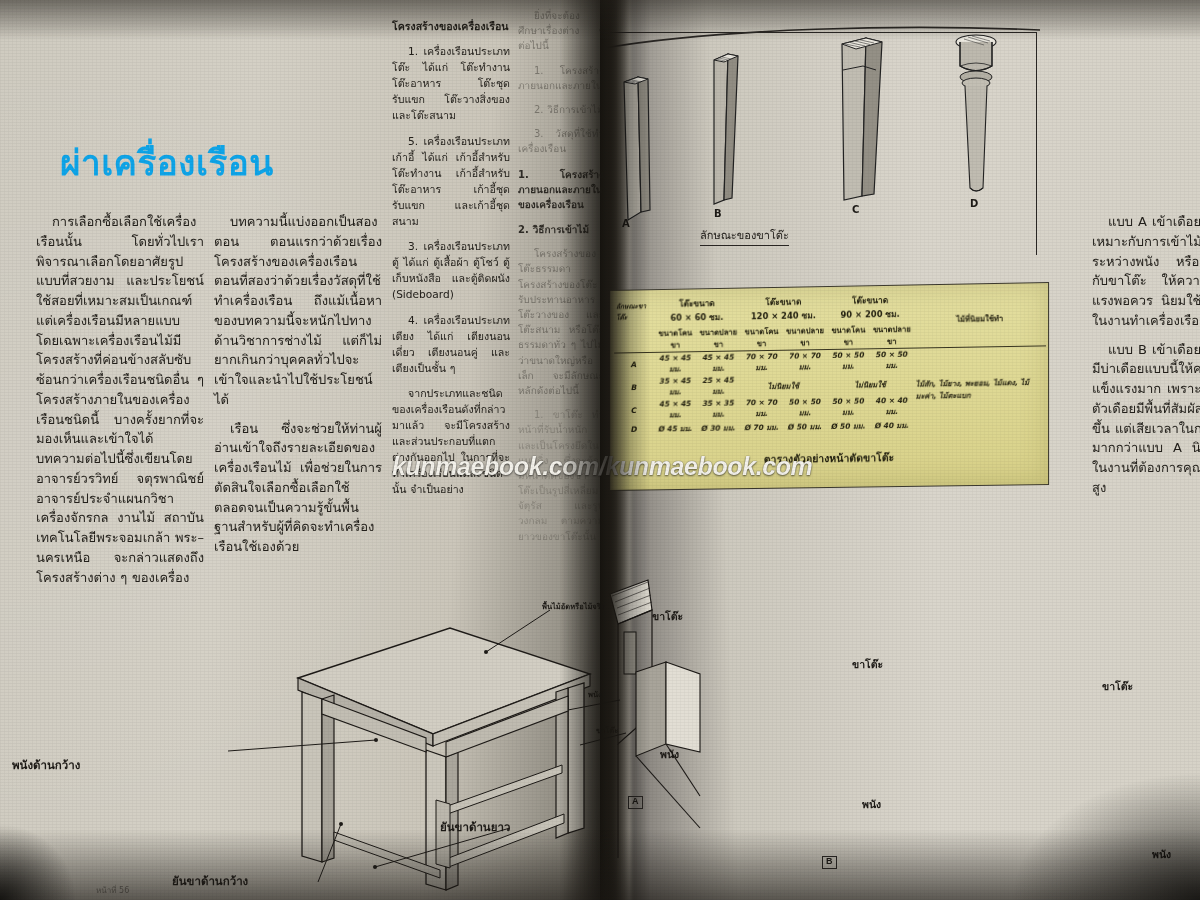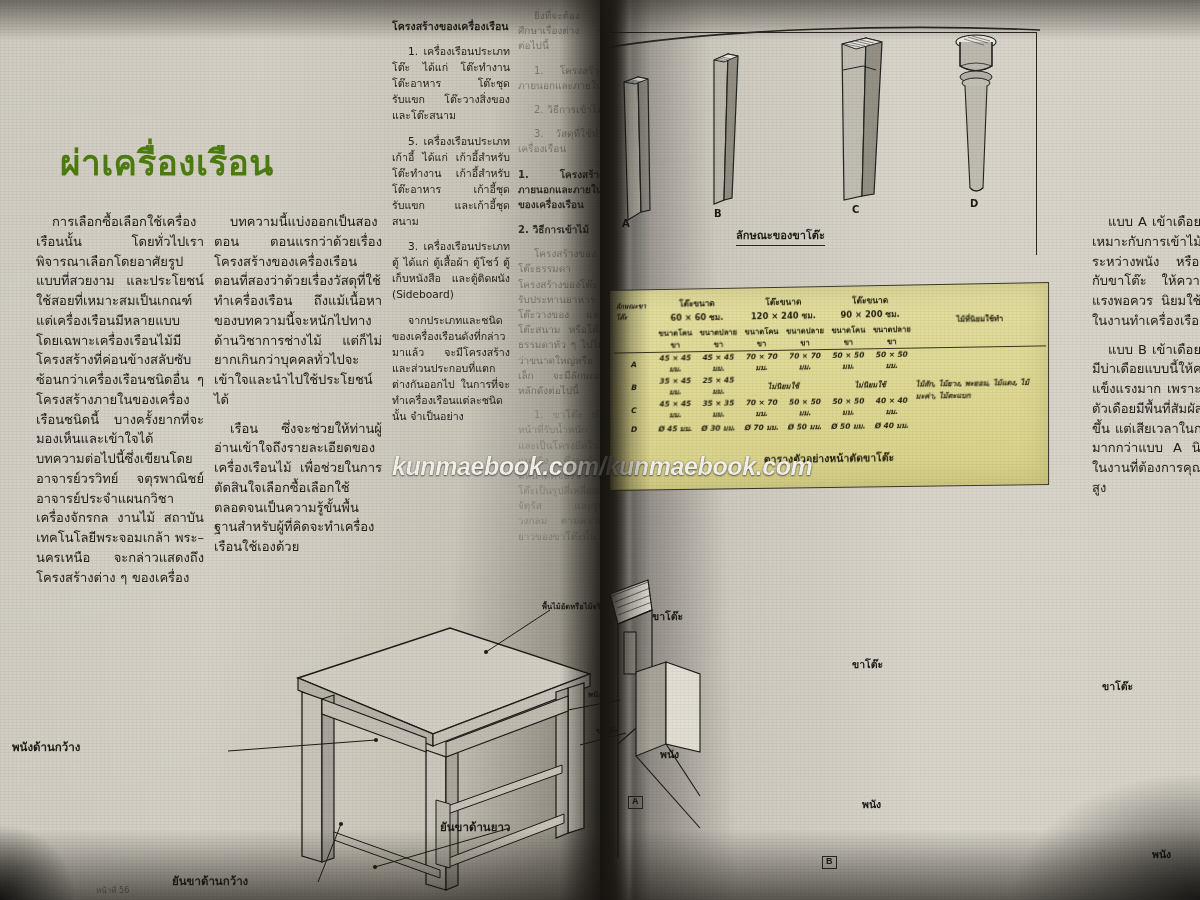--- a/index.html
+++ b/index.html
@@ -60,21 +60,21 @@
       repeating-linear-gradient(0deg, rgba(0,0,0,.35) 0 1px, rgba(255,255,255,0) 1px 3px),
       repeating-linear-gradient(90deg, rgba(0,0,0,.25) 0 1px, rgba(255,255,255,0) 1px 4px);
     mix-blend-mode:multiply;
   }
 
   
   .thai{font-family:"DejaVu Sans", sans-serif;color:#201d18;}
   .headline{
     position:absolute;left:60px;top:143px;width:340px;
     font-size:35px;line-height:1.15;font-weight:700;letter-spacing:.5px;
-    color:#4d7c0f;white-space:nowrap;
+    color:#0ea5e9;white-space:nowrap;
   }
   .col{
     position:absolute;color:#23201b;font-size:13px;line-height:1.52;
     text-align:justify;text-justify:inter-word;word-spacing:.5px;
   }
   .col p{margin:0 0 9px 0;text-indent:16px;}
   .col .sub{font-weight:700;text-indent:0;margin-top:10px;}
   .col-1{left:36px;top:212px;width:168px;}
   .col-2{left:214px;top:212px;width:168px;}
   .col-3{left:392px;top:8px;width:118px;font-size:10.6px;}
@@ -84,22 +84,22 @@
   .fade2{opacity:.28;}
 
   
   .legfig{position:absolute;left:604px;top:22px;width:440px;height:240px;}
   .legbox{
     position:absolute;left:6px;top:10px;width:426px;height:222px;
     border-right:1.6px solid #2a2724;border-top:1.6px solid #2a2724;
     border-radius:0 0 0 0;
   }
   .legcap{
-    position:absolute;left:96px;top:204px;font-size:11px;font-weight:700;color:#1d1a16;
-    border-bottom:1.2px solid #2a2724;padding-bottom:1px;margin-left:36px;
+    position:absolute;left:96px;top:204px;font-size:11px;font-weight:400;color:#1d1a16;
+    border-bottom:1.2px solid #2a2724;padding-bottom:1px;
   }
   .leglbl{position:absolute;font-size:10px;font-weight:700;color:#1d1a16;}
 
   
   .tblwrap{
     position:absolute;left:608px;top:286px;width:438px;height:200px;
     background:linear-gradient(180deg,#e3de9f 0%, #dfd995 45%, #d8d189 100%);
     border:1.6px solid #3a372c;
     transform:perspective(900px) rotateY(-1.2deg) skewY(-0.9deg);
     box-shadow:inset 0 0 26px rgba(120,110,50,.25);
@@ -167,20 +167,21 @@
     <div class="col thai col-2">
       <p>บทความนี้แบ่งออกเป็นสองตอน ตอนแรกว่าด้วยเรื่องโครงสร้างของเครื่องเรือน ตอนที่สองว่าด้วยเรื่องวัสดุที่ใช้ทำเครื่องเรือน ถึงแม้เนื้อหาของบทความนี้จะหนักไปทางด้านวิชาการช่างไม้ แต่ก็ไม่ยากเกินกว่าบุคคลทั่วไปจะเข้าใจและนำไปใช้ประโยชน์ได้</p>
       <p>เรือน ซึ่งจะช่วยให้ท่านผู้อ่านเข้าใจถึงรายละเอียดของเครื่องเรือนไม้ เพื่อช่วยในการตัดสินใจเลือกซื้อเลือกใช้ ตลอดจนเป็นความรู้ขั้นพื้นฐานสำหรับผู้ที่คิดจะทำเครื่องเรือนใช้เองด้วย</p>
     </div>
 
     <div class="col thai col-3">
       <p class="sub">โครงสร้างของเครื่องเรือน</p>
       <p>1. เครื่องเรือนประเภทโต๊ะ ได้แก่ โต๊ะทำงาน โต๊ะอาหาร โต๊ะชุดรับแขก โต๊ะวางสิ่งของ และโต๊ะสนาม</p>
       <p>5. เครื่องเรือนประเภทเก้าอี้ ได้แก่ เก้าอี้สำหรับโต๊ะทำงาน เก้าอี้สำหรับโต๊ะอาหาร เก้าอี้ชุดรับแขก และเก้าอี้ชุดสนาม</p>
       <p>3. เครื่องเรือนประเภทตู้ ได้แก่ ตู้เสื้อผ้า ตู้โชว์ ตู้เก็บหนังสือ และตู้ติดผนัง (Sideboard)</p>
+      <p>4. เครื่องเรือนประเภทเตียง ได้แก่ เตียงนอนเดี่ยว เตียงนอนคู่ และเตียงเป็นชั้น ๆ</p>
       <p>จากประเภทและชนิดของเครื่องเรือนดังที่กล่าวมาแล้ว จะมีโครงสร้างและส่วนประกอบที่แตกต่างกันออกไป ในการที่จะทำเครื่องเรือนแต่ละชนิดนั้น จำเป็นอย่าง</p>
     </div>
 
     <div class="col thai col-4">
       <p class="fade">ยิ่งที่จะต้องศึกษาเรื่องต่าง ๆ ต่อไปนี้</p>
       <p class="fade">1. โครงสร้างภายนอกและภายใน</p>
       <p class="fade">2. วิธีการเข้าไม้</p>
       <p class="fade">3. วัสดุที่ใช้ทำเครื่องเรือน</p>
       <p class="sub">1. โครงสร้างภายนอกและภายในของเครื่องเรือน</p>
       <p class="sub">2. วิธีการเข้าไม้</p>
@@ -342,21 +343,21 @@
         <circle cx="226" cy="140" r="2" fill="#1d1a17"></circle>
         <line x1="225" y1="267" x2="360" y2="228" stroke="#1d1a17" stroke-width="1"></line>
         <circle cx="225" cy="267" r="2" fill="#1d1a17"></circle>
         <line x1="191" y1="224" x2="168" y2="282" stroke="#1d1a17" stroke-width="1"></line>
         <circle cx="191" cy="224" r="2" fill="#1d1a17"></circle>
         <line x1="336" y1="52" x2="400" y2="10" stroke="#1d1a17" stroke-width="1"></line>
         <circle cx="336" cy="52" r="2" fill="#1d1a17"></circle>
         <line x1="418" y1="110" x2="470" y2="100" stroke="#1d1a17" stroke-width="1"></line>
         <line x1="430" y1="145" x2="476" y2="133" stroke="#1d1a17" stroke-width="1"></line>
       </svg>
-      <div class="callout thai" style="left:-138px;top:138px;">พนังด้านกว้าง</div>
+      <div class="callout thai" style="left:-138px;top:156px;">พนังด้านกว้าง</div>
       <div class="callout thai" style="left:290px;top:218px;">ยันขาด้านยาว</div>
       <div class="callout thai" style="left:22px;top:272px;">ยันขาด้านกว้าง</div>
       <div class="callout-sm thai" style="left:392px;top:0px;">พื้นไม้อัดหรือไม้จริง</div>
       <div class="callout-sm thai" style="left:438px;top:88px;">พนัง</div>
       <div class="callout-sm thai" style="left:446px;top:124px;">ขาโต๊ะ</div>
     </div>
 
     <div class="joinery">
       <svg width="596" height="334">
 

